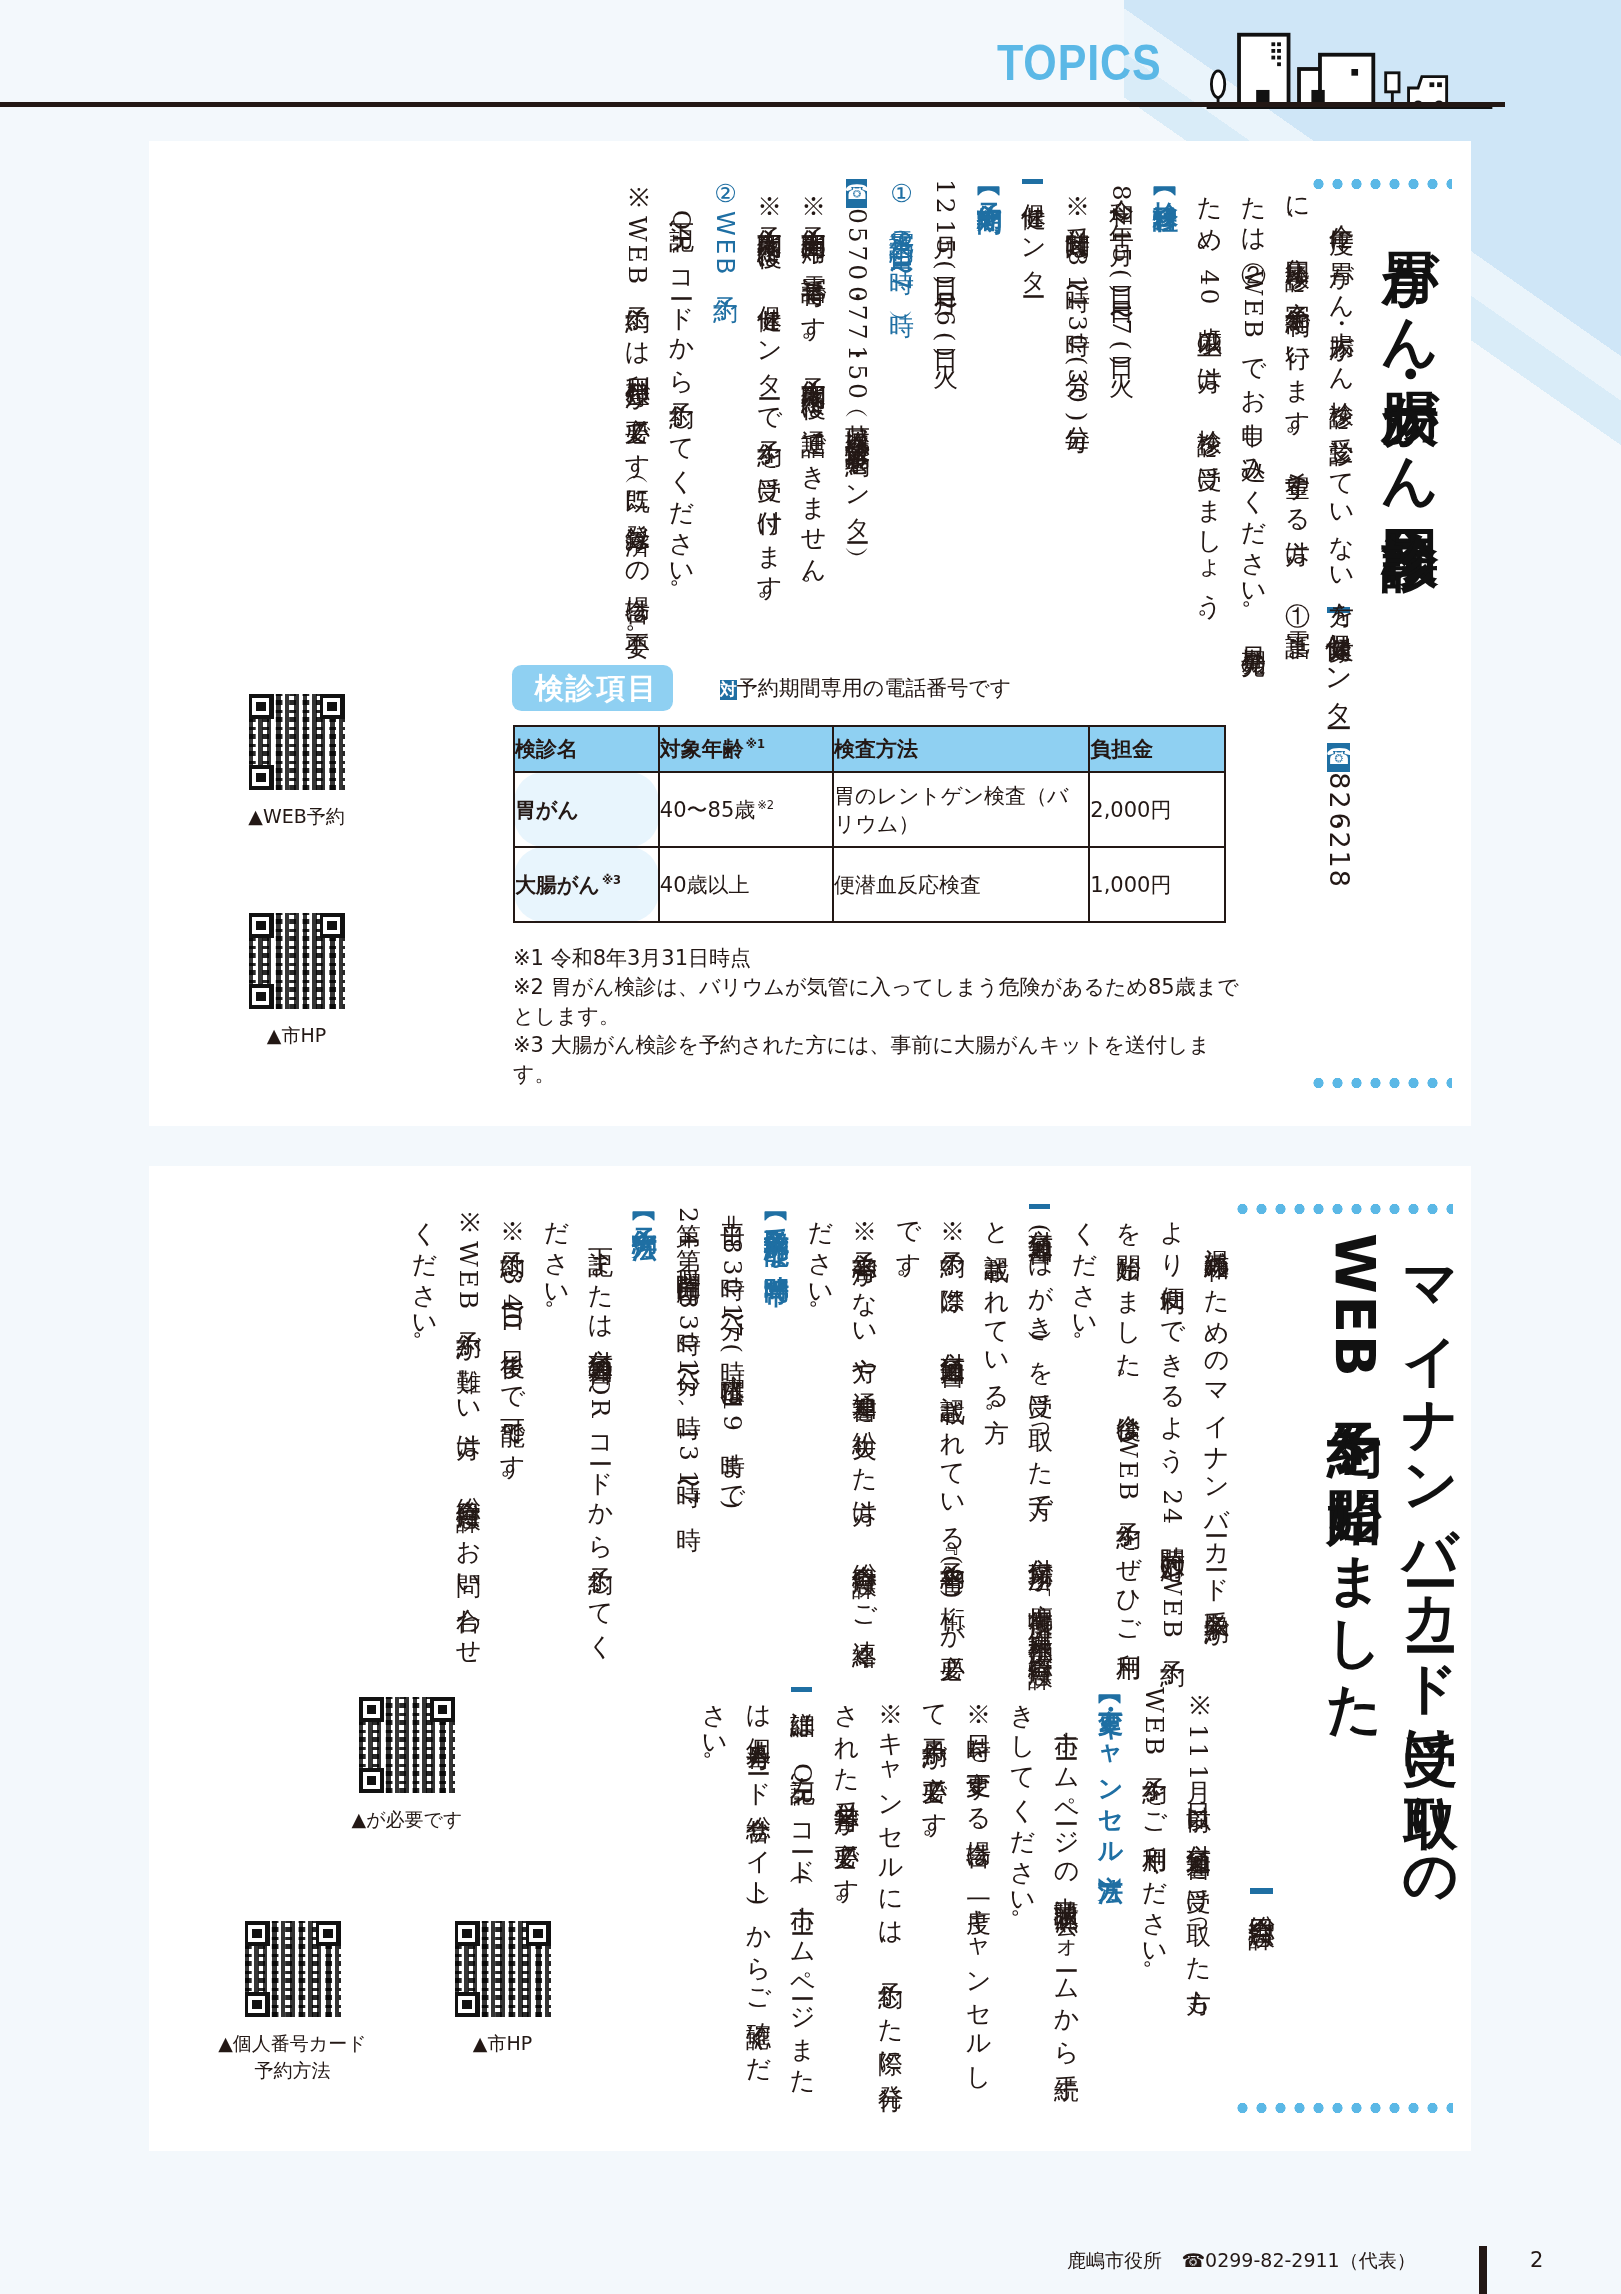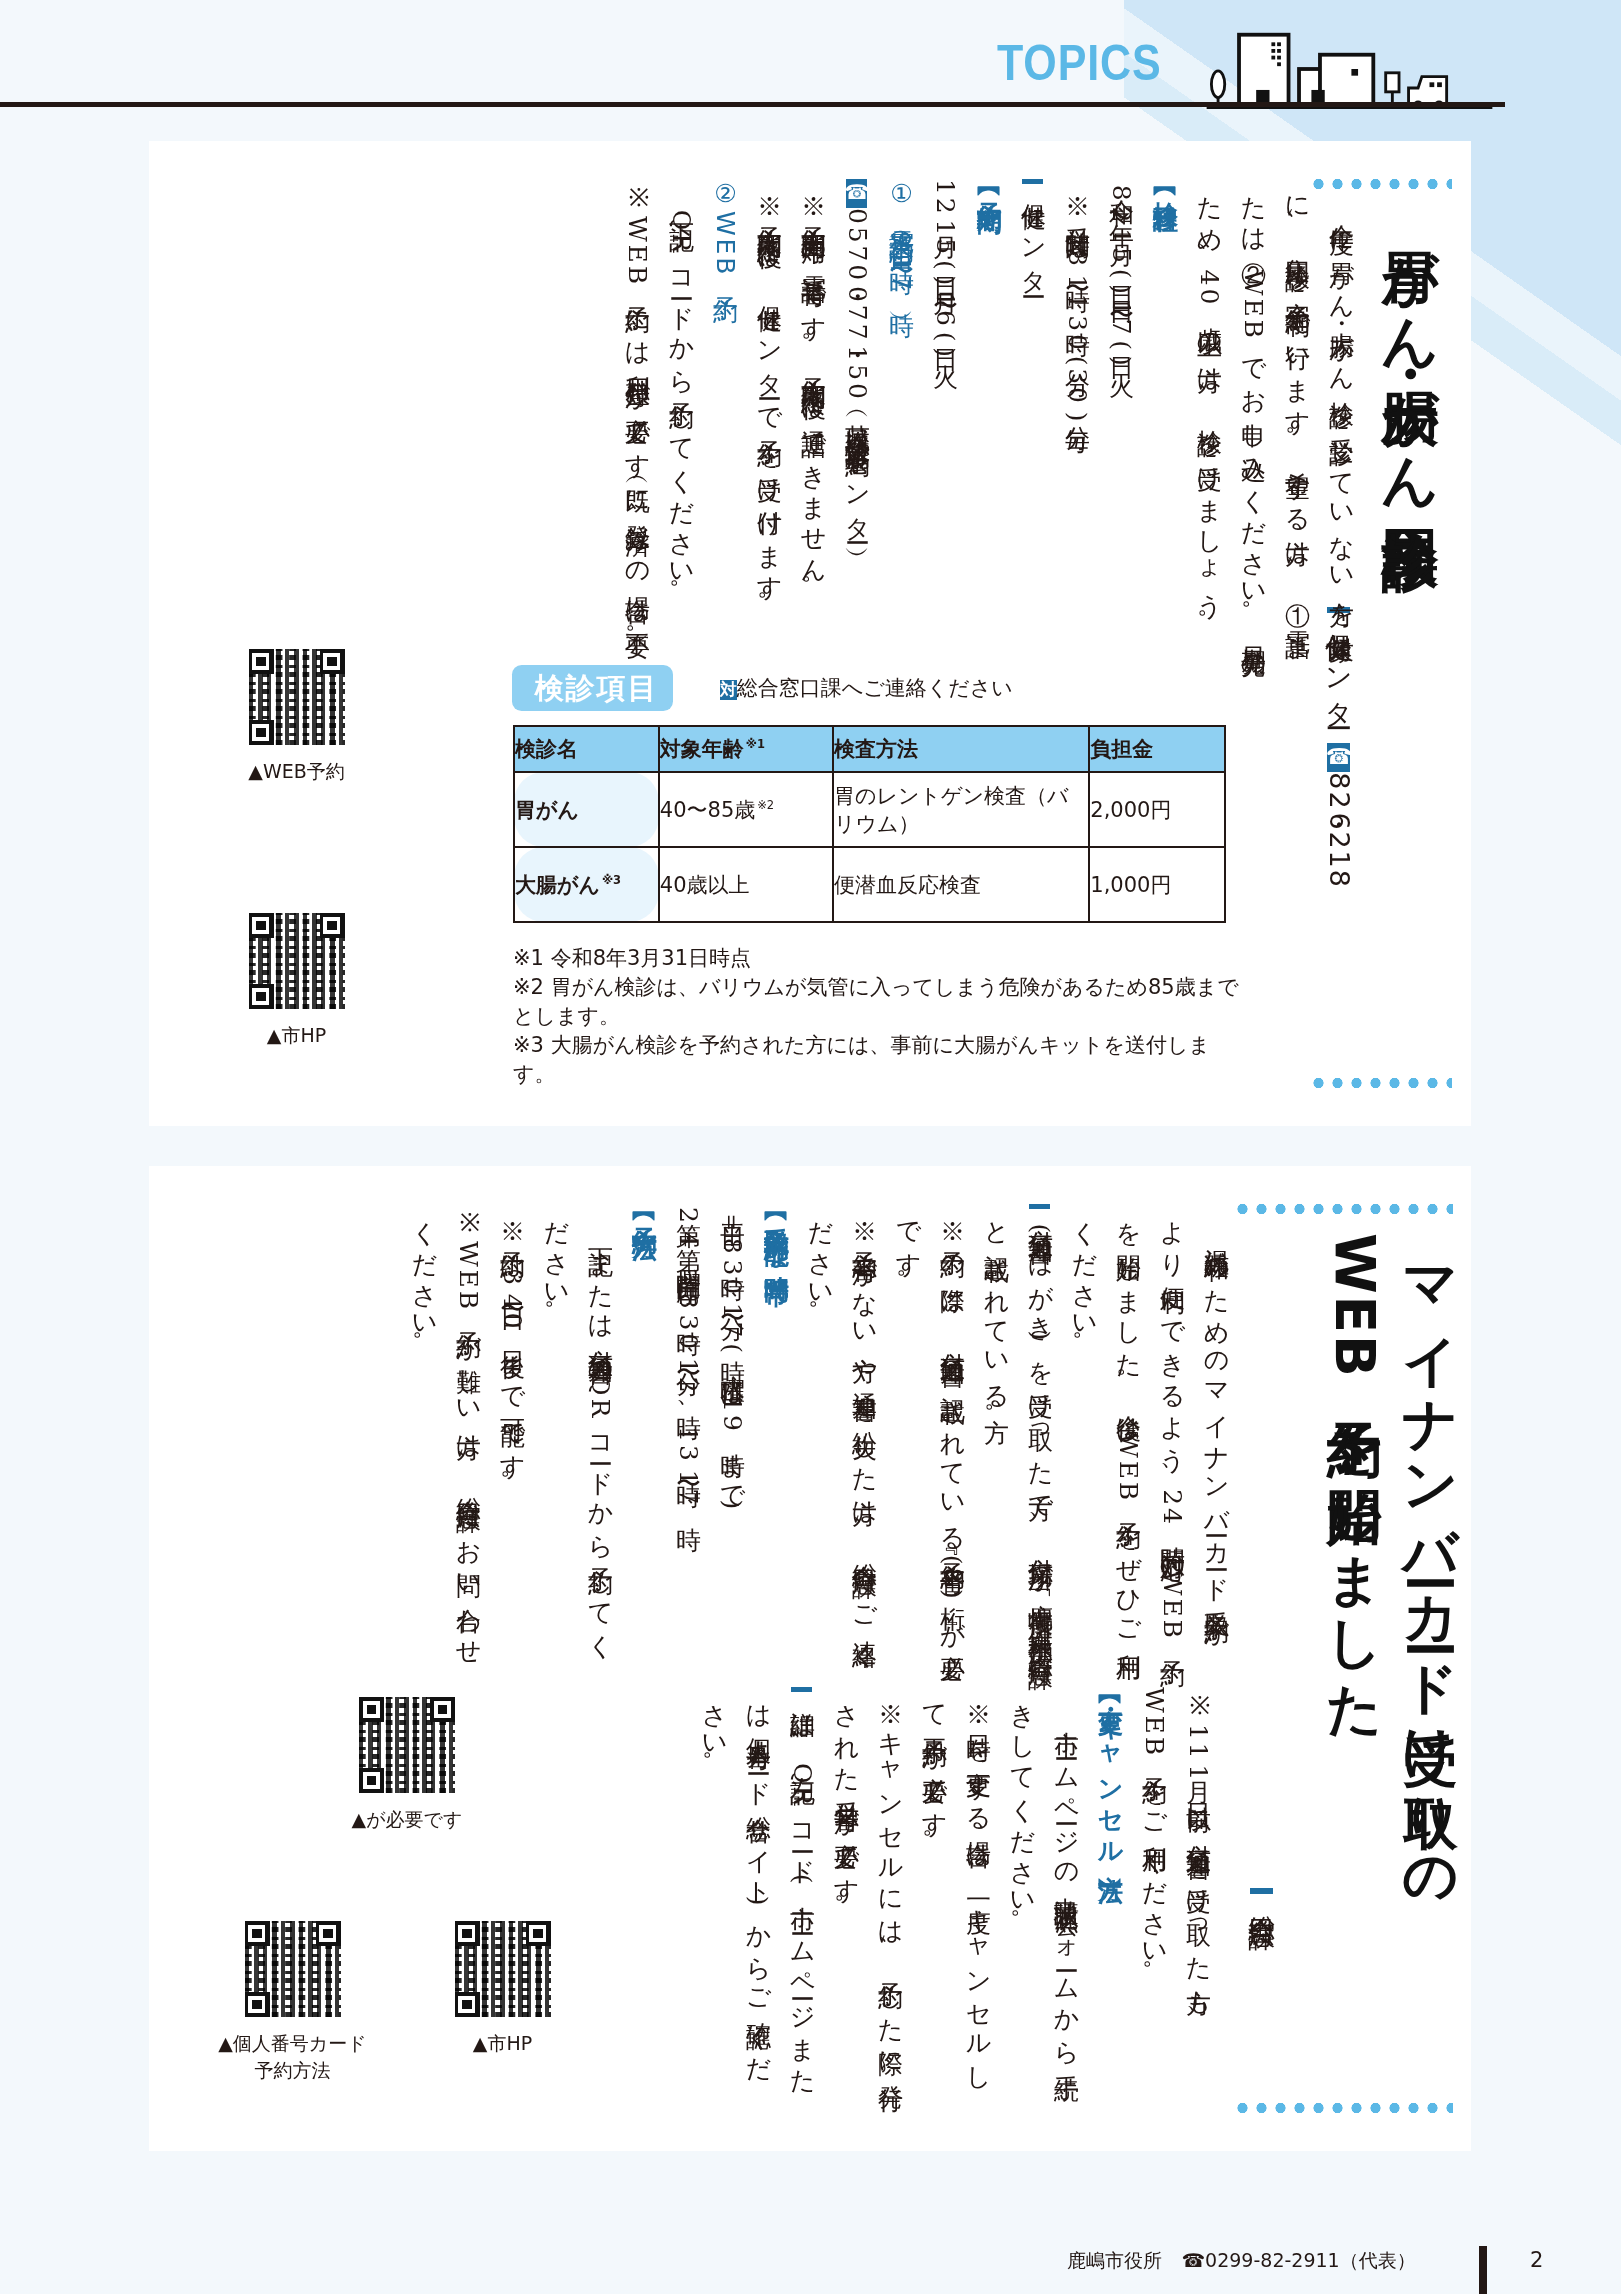--- a/index.html
+++ b/index.html
@@ -160,21 +160,21 @@
     <p>12月15日(月)〜16日(火)</p>
     <p class="blue">①電話予約（全日9時〜17時）</p>
     <p><span class="tag">☎</span><span>0570・077・150（茨城県総合健診協会予約センター）</span></p>
     <p>※予約期間専用の電話番号です。予約期間終了後は通話できません。</p>
     <p>※予約期間終了後は、保健センターで予約を受け付けます。</p>
     <p class="blue">②WEB予約</p>
     <p class="ind">下記QRコードから予約してください。</p>
     <p>※WEB予約には利用登録が必要です（既に登録済みの場合は不要）。</p>
   </div>
 
-  <div class="qr-block" style="left:76px; top:508px; width:143px;">
+  <div class="qr-block" style="left:76px; top:553px; width:143px;">
     <div class="qr-wrap">
         <div class="noise"></div>
         <div class="noise2"></div>
         <div class="finder f-tl"></div>
         <div class="finder f-tr"></div>
         <div class="finder f-bl"></div>
       </div>
     <div class="qr-label">▲WEB予約</div>
   </div>
   <div class="qr-block" style="left:76px; top:772px; width:143px;">
@@ -182,21 +182,21 @@
         <div class="noise"></div>
         <div class="noise2"></div>
         <div class="finder f-tl"></div>
         <div class="finder f-tr"></div>
         <div class="finder f-bl"></div>
       </div>
     <div class="qr-label">▲市HP</div>
   </div>
 
   <div class="exam-badge" style="left:363px; top:524px;padding-left:8px;">検診項目</div>
-  <div class="target-line" style="left:571px; top:533px;"><span class="tag">対</span><span>総合窓口課へご連絡ください</span></div>
+  <div class="target-line" style="left:571px; top:533px;"><span class="tag">対</span><span>予約期間専用の電話番号です</span></div>
 
   <table class="exam-table" style="left:364px; top:584px;">
     <thead>
       <tr>
         <th style="width:143px;"><span>検診名</span></th>
         <th style="width:172px;"><span>対象年齢</span><sup>※1</sup></th>
         <th style="width:253px;"><span>検査方法</span></th>
         <th style="width:134px;"><span>負担金</span></th>
       </tr>
     </thead>

